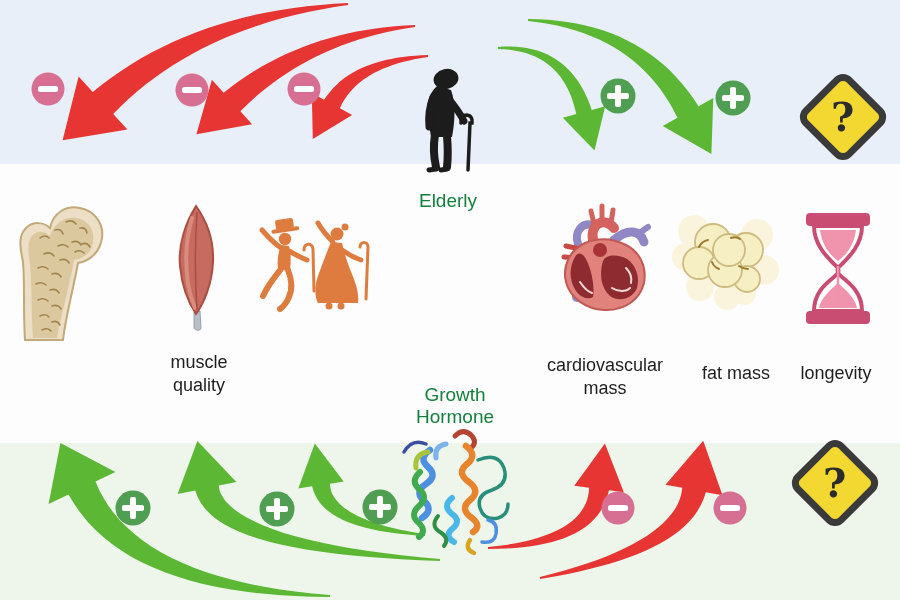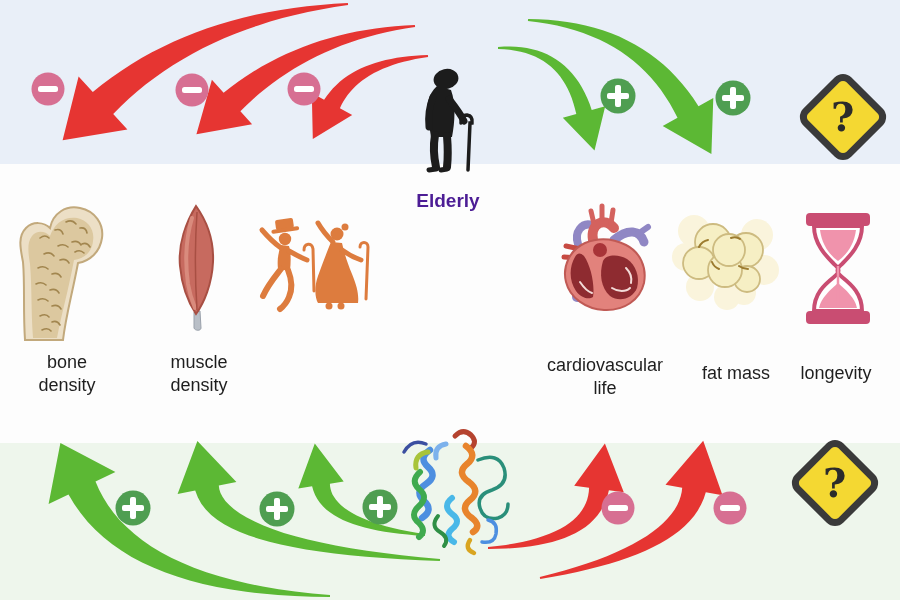--- a/index.html
+++ b/index.html
@@ -8,21 +8,21 @@
     background:#fdfdfd;font-family:"Liberation Sans",sans-serif;
   }
   .band{position:absolute;left:0;width:900px;}
   .band.top{top:0;height:164px;background:#e9eff8;}
   .band.bottom{top:443px;height:157px;background:#eef6ec;}
   svg.layer{position:absolute;left:0;top:0;}
   .lbl{
     position:absolute;transform:translateX(-50%);text-align:center;
     font-size:18px;line-height:23px;color:#1e1e1e;white-space:pre-line;
   }
-  .title{font-weight:bold;font-size:19px;line-height:22px;color:#4c1d95;}
+  .title{font-weight:normal;font-size:19px;line-height:22px;color:#15803d;}
   .diamond{
     position:absolute;width:54px;height:54px;background:#f4d832;
     border:7px solid #3a3a3a;border-radius:12px;transform:rotate(45deg);
     display:flex;align-items:center;justify-content:center;
   }
   .diamond span{
     transform:rotate(-45deg);
     font-family:"DejaVu Serif",serif;font-weight:bold;font-size:40px;
     color:#2b2b2b;line-height:1;
   }
@@ -212,27 +212,27 @@
       <path d="M428,452 q-14,2 -12,16" stroke="#a8c43a" stroke-width="5"></path>
       <path d="M466,446 q12,9 1,18 q-11,9 2,18 q12,9 1,18 q-11,9 2,18 q10,8 1,14" stroke="#e8842c" stroke-width="6.5"></path>
       <path d="M452,498 q-10,8 0,16 q10,7 0,15 q-8,7 2,13" stroke="#49b8e8" stroke-width="6"></path>
       <path d="M438,516 q-8,10 2,16 q10,6 4,14" stroke="#2f8f45" stroke-width="4"></path>
       <path d="M470,540 q-6,9 4,13" stroke="#d9a520" stroke-width="4.5"></path>
       <path d="M488,520 q10,2 8,14 q-2,10 -14,8" stroke="#4d8fe0" stroke-width="3.5"></path>
     </g>
   </svg>
 
   <div class="lbl title" style="left:448px;top:190px">Elderly</div>
-
-  <div class="lbl" style="left:67px;top:351px">bone
-density</div>
+  <div class="lbl title" style="left:455px;top:384px">Growth
+Hormone</div>
+
   <div class="lbl" style="left:199px;top:351px">muscle
-density</div>
+quality</div>
   <div class="lbl" style="left:605px;top:354px">cardiovascular
-life</div>
+mass</div>
   <div class="lbl" style="left:736px;top:362px">fat mass</div>
   <div class="lbl" style="left:836px;top:362px">longevity</div>
 
   <div class="diamond" style="left:809px;top:83px">
     <span>?</span>
   </div>
   <div class="diamond" style="left:801px;top:449px">
     <span>?</span>
   </div>
 

